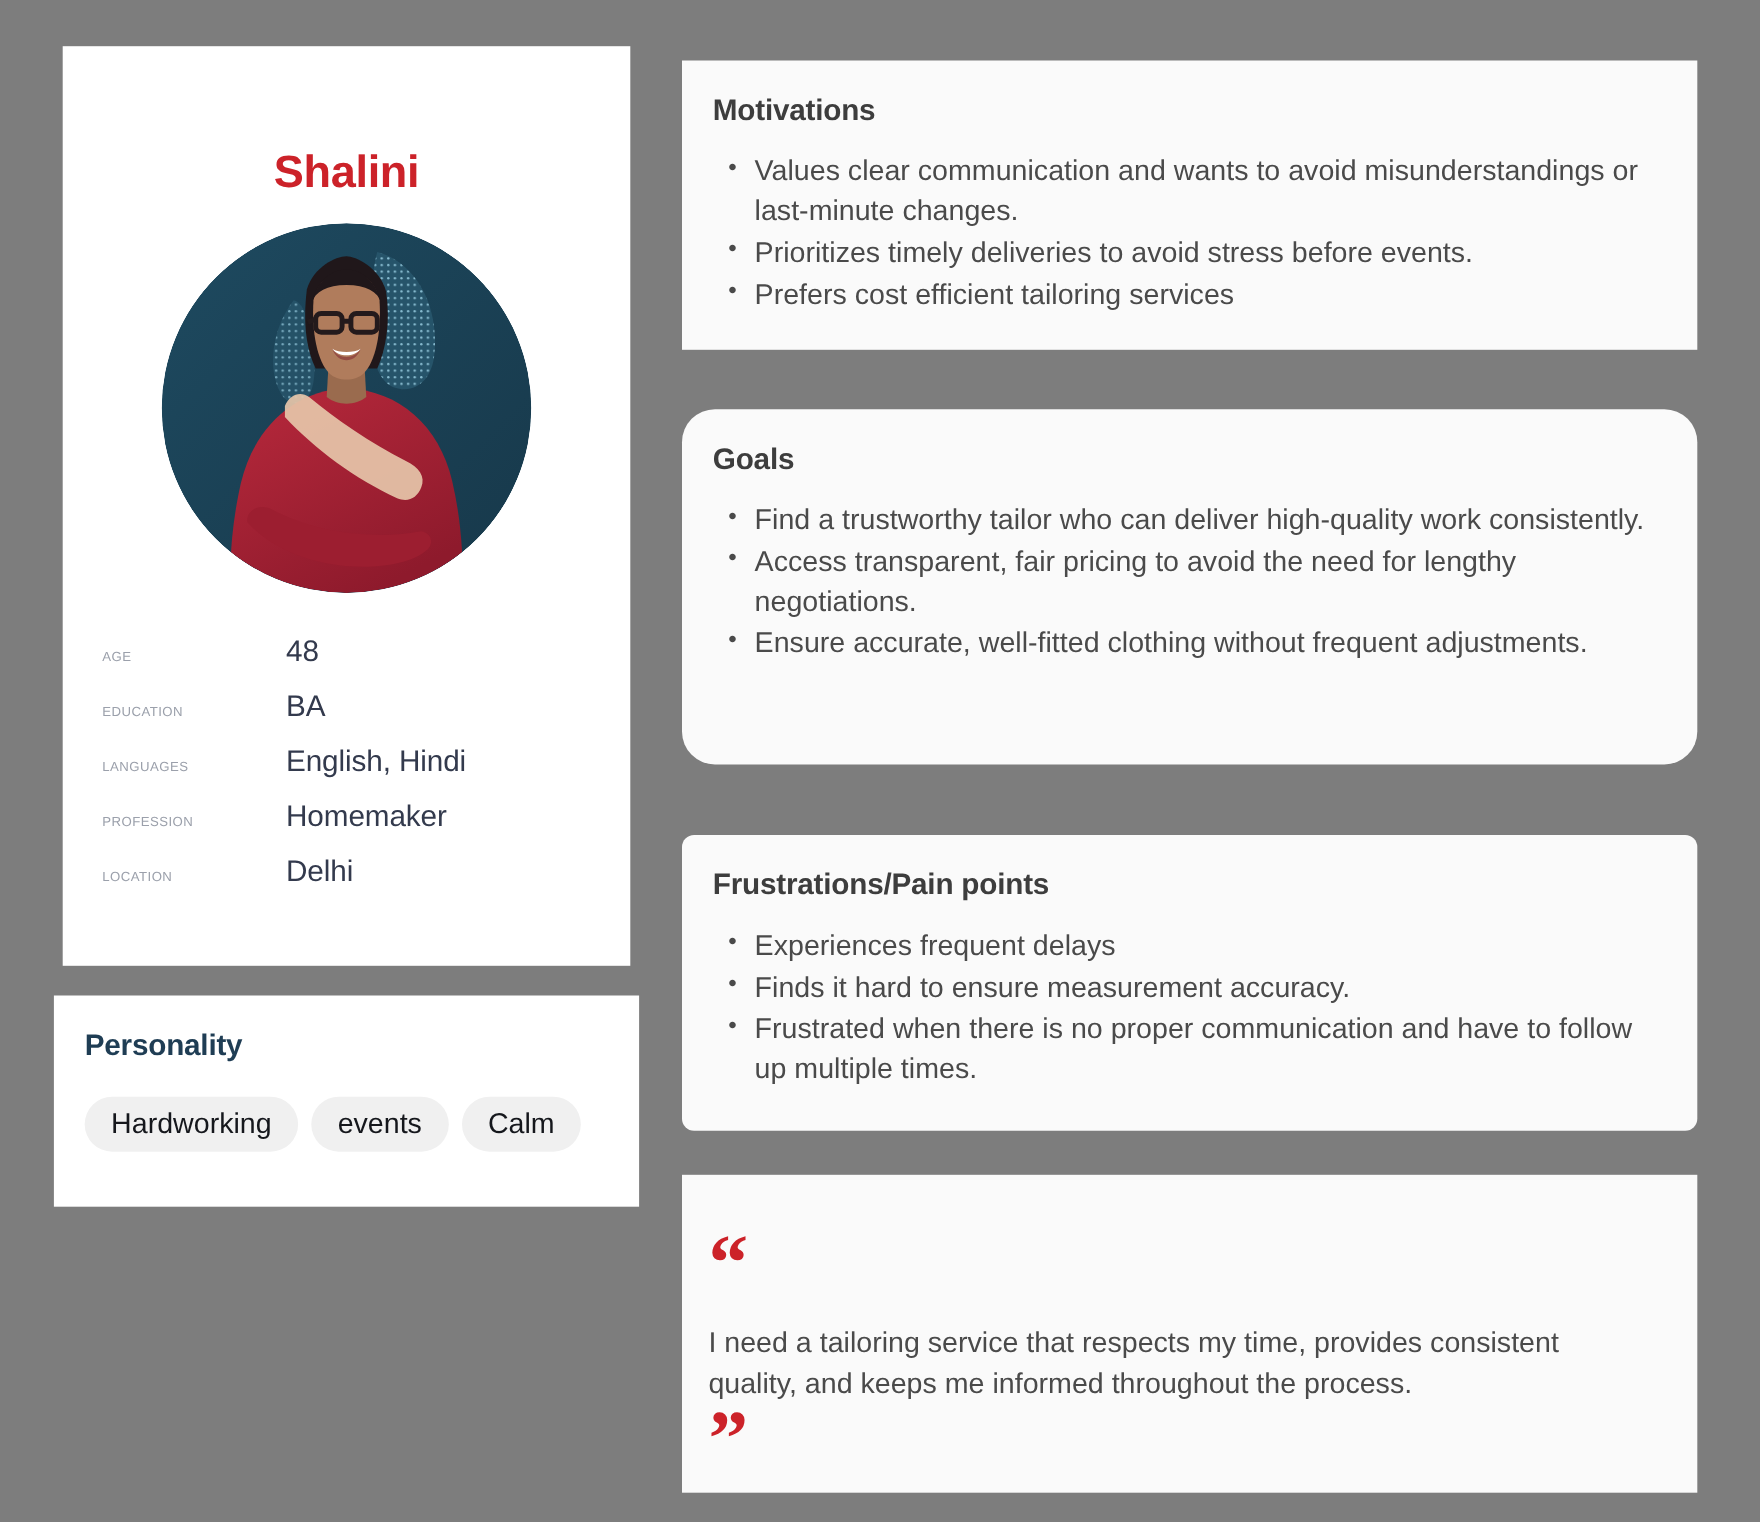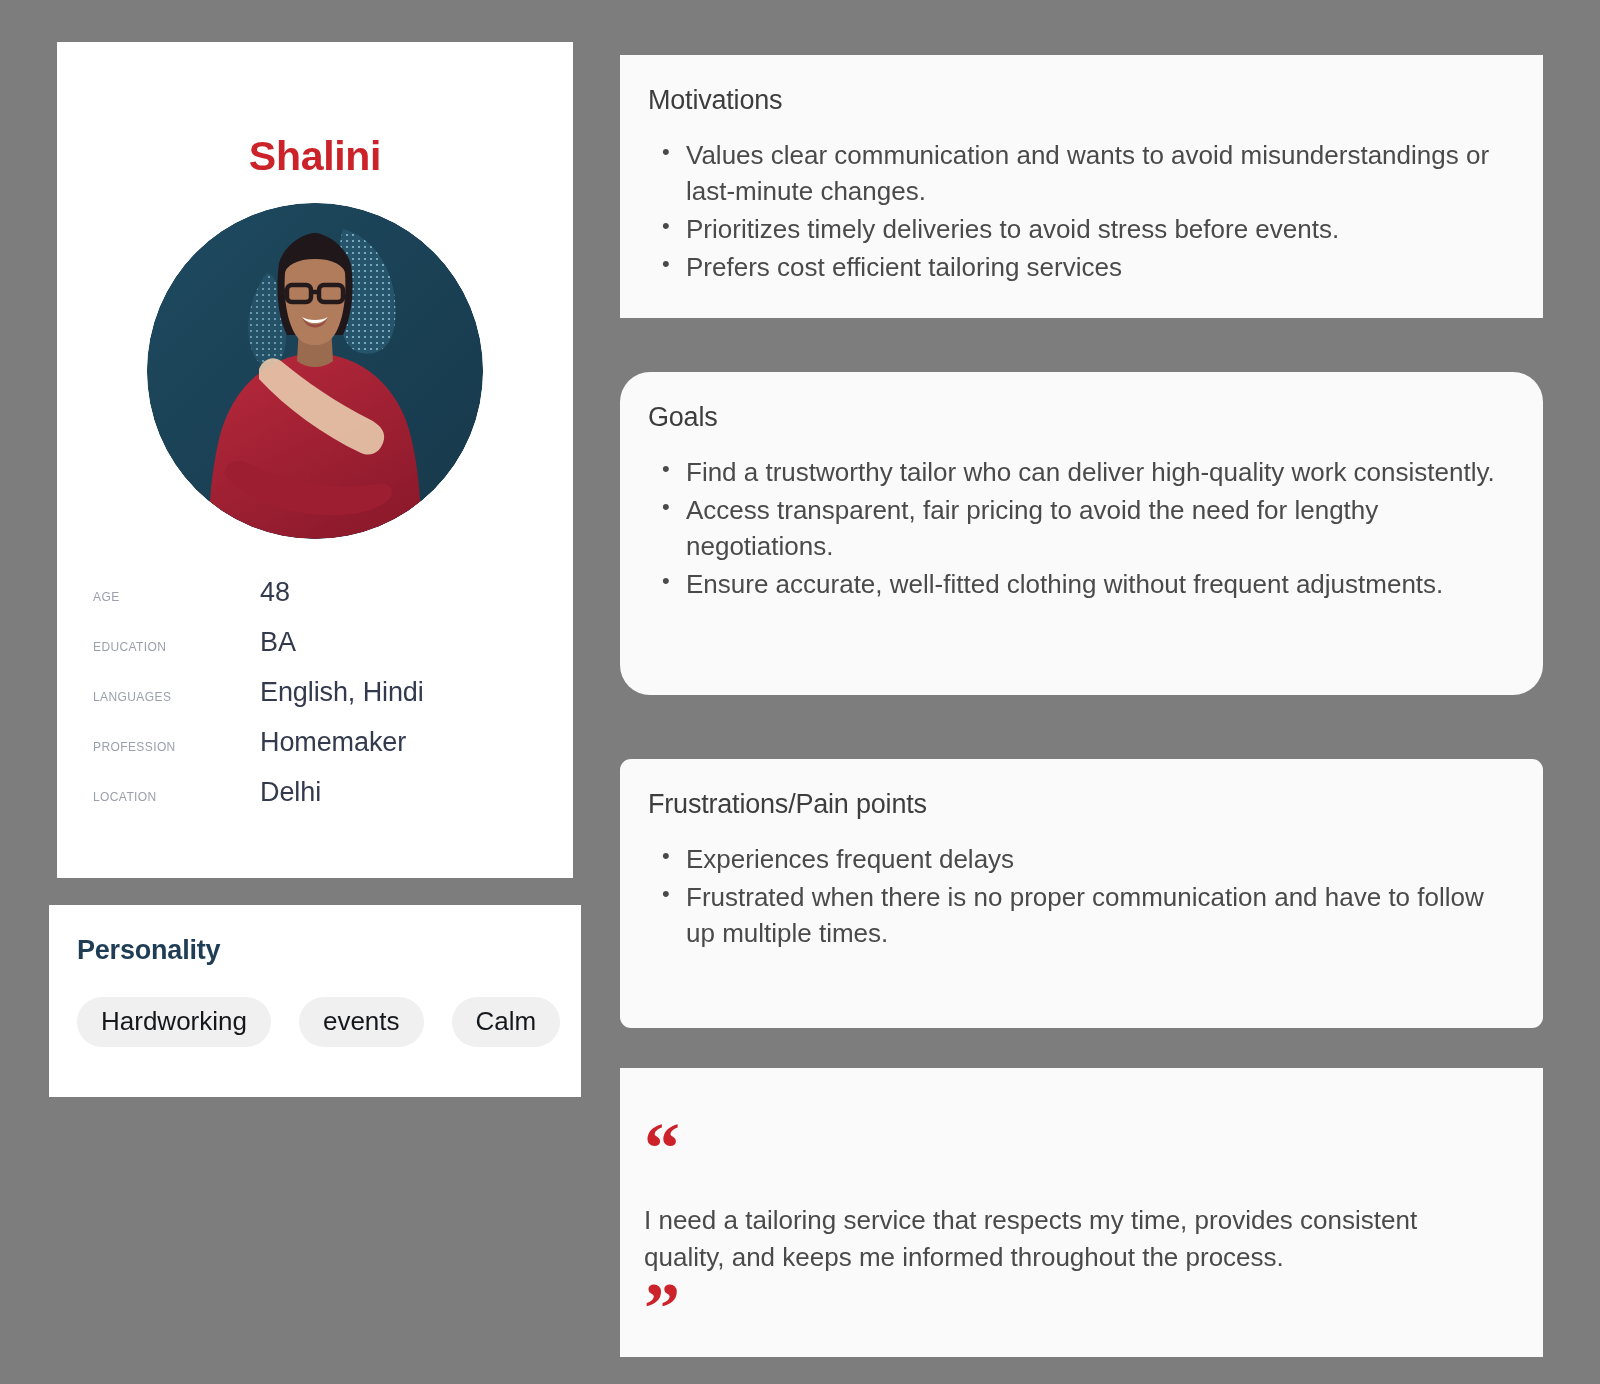--- a/index.html
+++ b/index.html
@@ -91,21 +91,21 @@
   }
   .personality-title {
     margin: 0;
     font-size: 27px;
     font-weight: bold;
     color: #1f3d54;
     letter-spacing: -0.2px;
   }
   .tag-row {
     display: flex;
-    gap: 28px;
+    gap: 12px;
     margin-top: 31px;
   }
   .tag {
     background: #f0f0f0;
     border-radius: 28px;
     padding: 10px 24px;
     font-size: 26px;
     color: #15171c;
     white-space: nowrap;
     line-height: 1.15;
@@ -116,21 +116,21 @@
     position: absolute;
     left: 620px;
     width: 923px;
     background: #fafafa;
     box-sizing: border-box;
     padding: 30px 40px 28px 28px;
   }
   .rcard-title {
     margin: 0;
     font-size: 27px;
-    font-weight: normal;
+    font-weight: bold;
     color: #3d3d3d;
     letter-spacing: -0.2px;
   }
   .rlist {
     margin: 22px 0 0 0;
     padding: 0;
     list-style: none;
   }
   .rlist li {
     position: relative;
@@ -283,20 +283,21 @@
       <li>Find a trustworthy tailor who can deliver high-quality work consistently.</li>
       <li>Access transparent, fair pricing to avoid the need for lengthy negotiations.</li>
       <li>Ensure accurate, well-fitted clothing without frequent adjustments.</li>
     </ul>
   </div>
 
   <div class="rcard" id="card-frustrations">
     <h2 class="rcard-title">Frustrations/Pain points</h2>
     <ul class="rlist">
       <li>Experiences frequent delays</li>
+      <li>Finds it hard to ensure measurement accuracy.</li>
       <li>Frustrated when there is no proper communication and have to follow up multiple times.</li>
     </ul>
   </div>
 
   <div class="rcard" id="card-quote">
     <span class="quote-mark quote-open">“</span>
     <p class="quote-text">I need a tailoring service that respects my time, provides consistent quality, and keeps me informed throughout the process.</p>
     <span class="quote-mark quote-close">”</span>
   </div>
 

